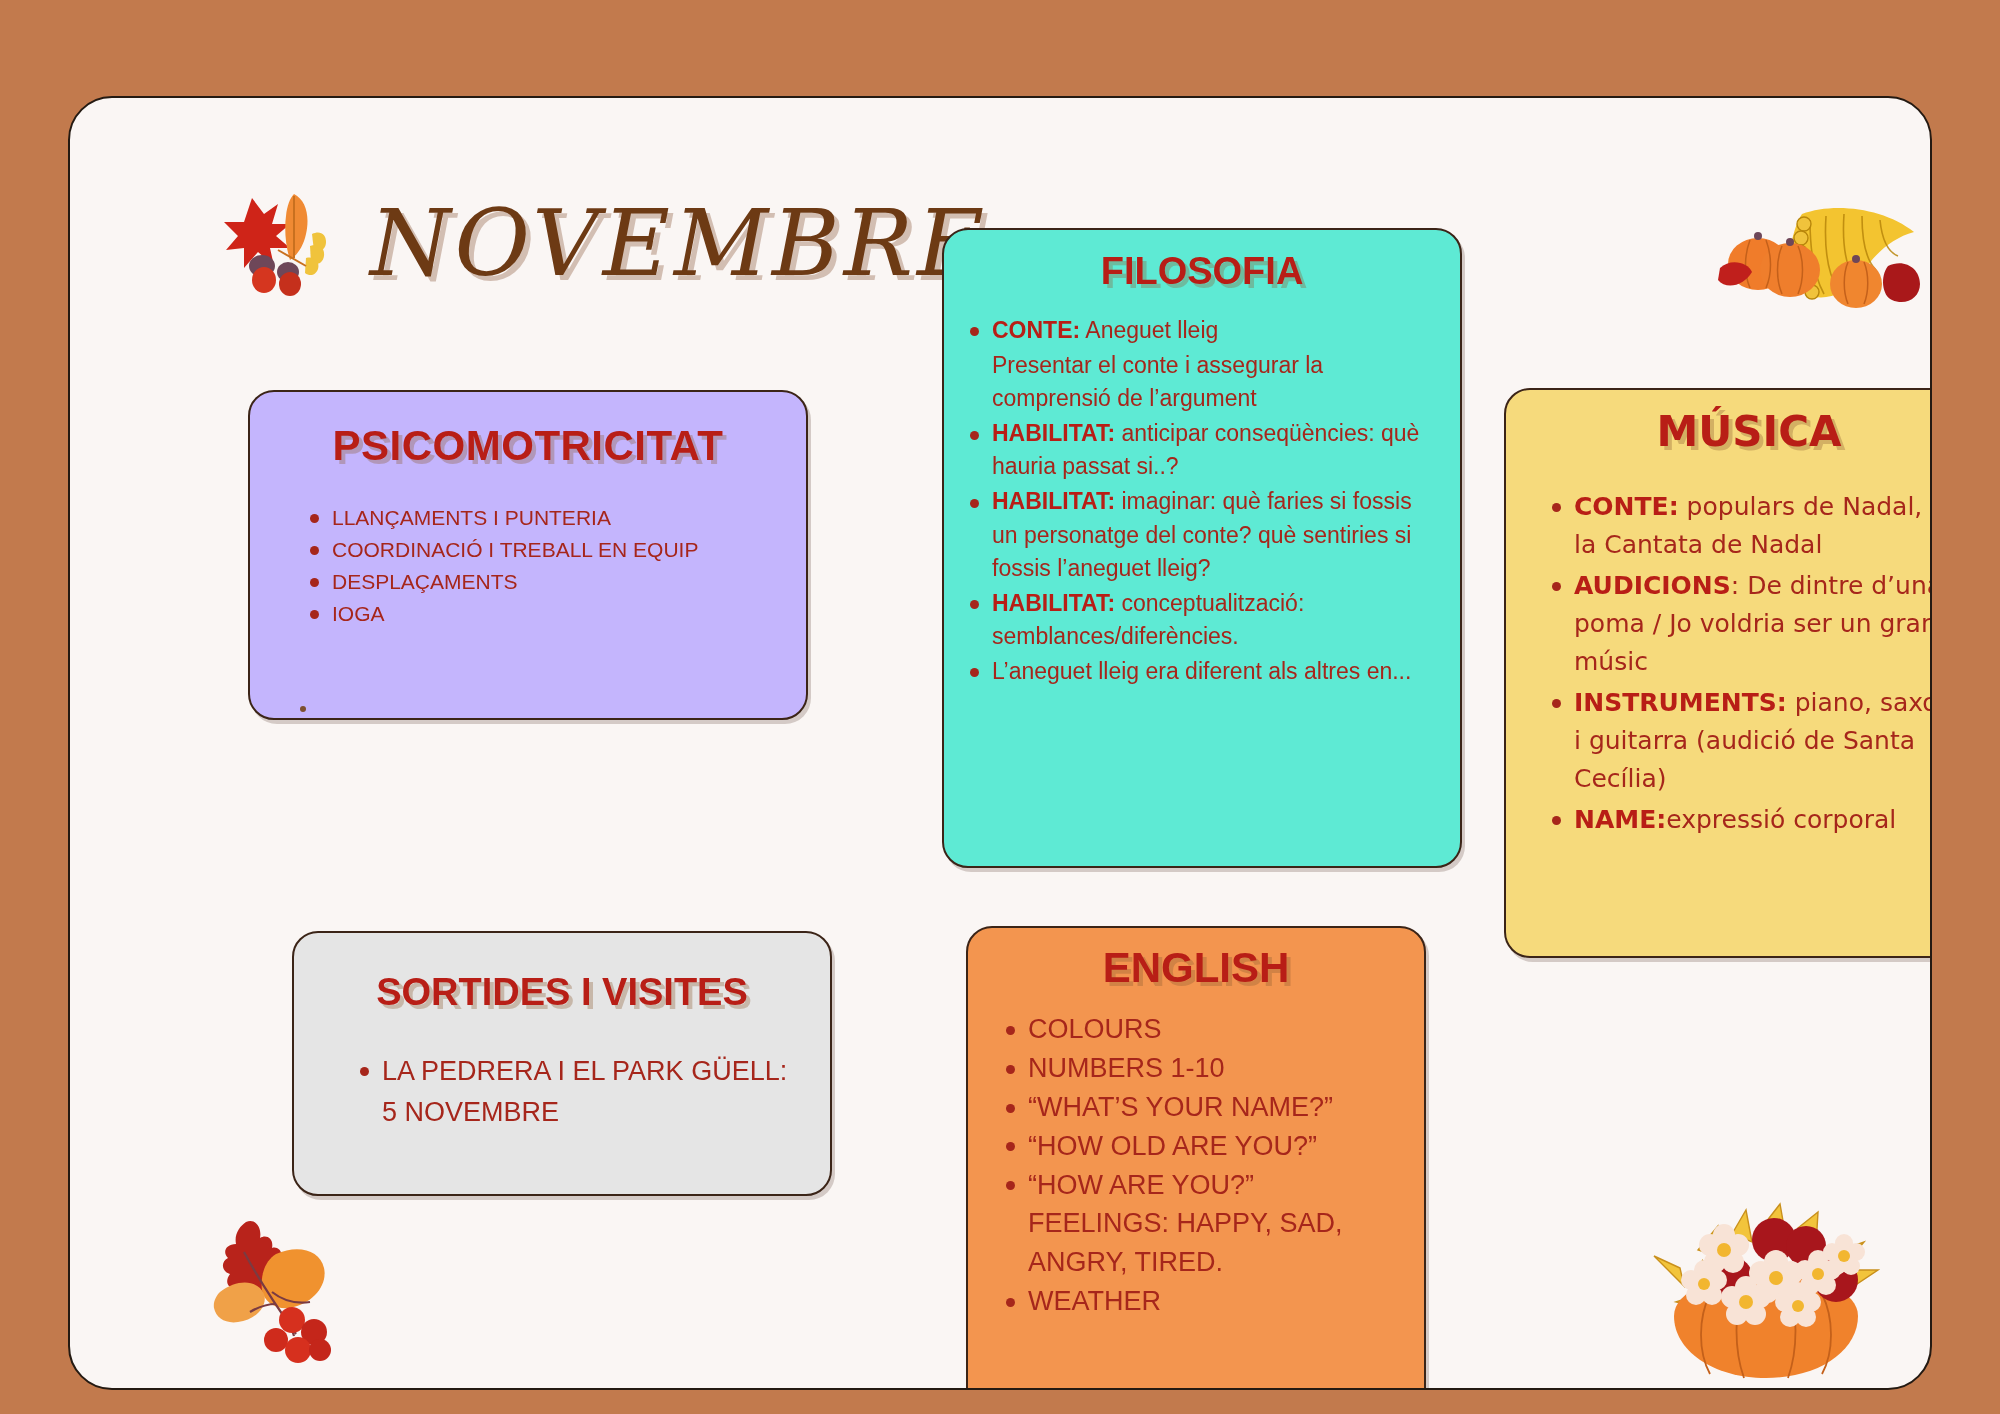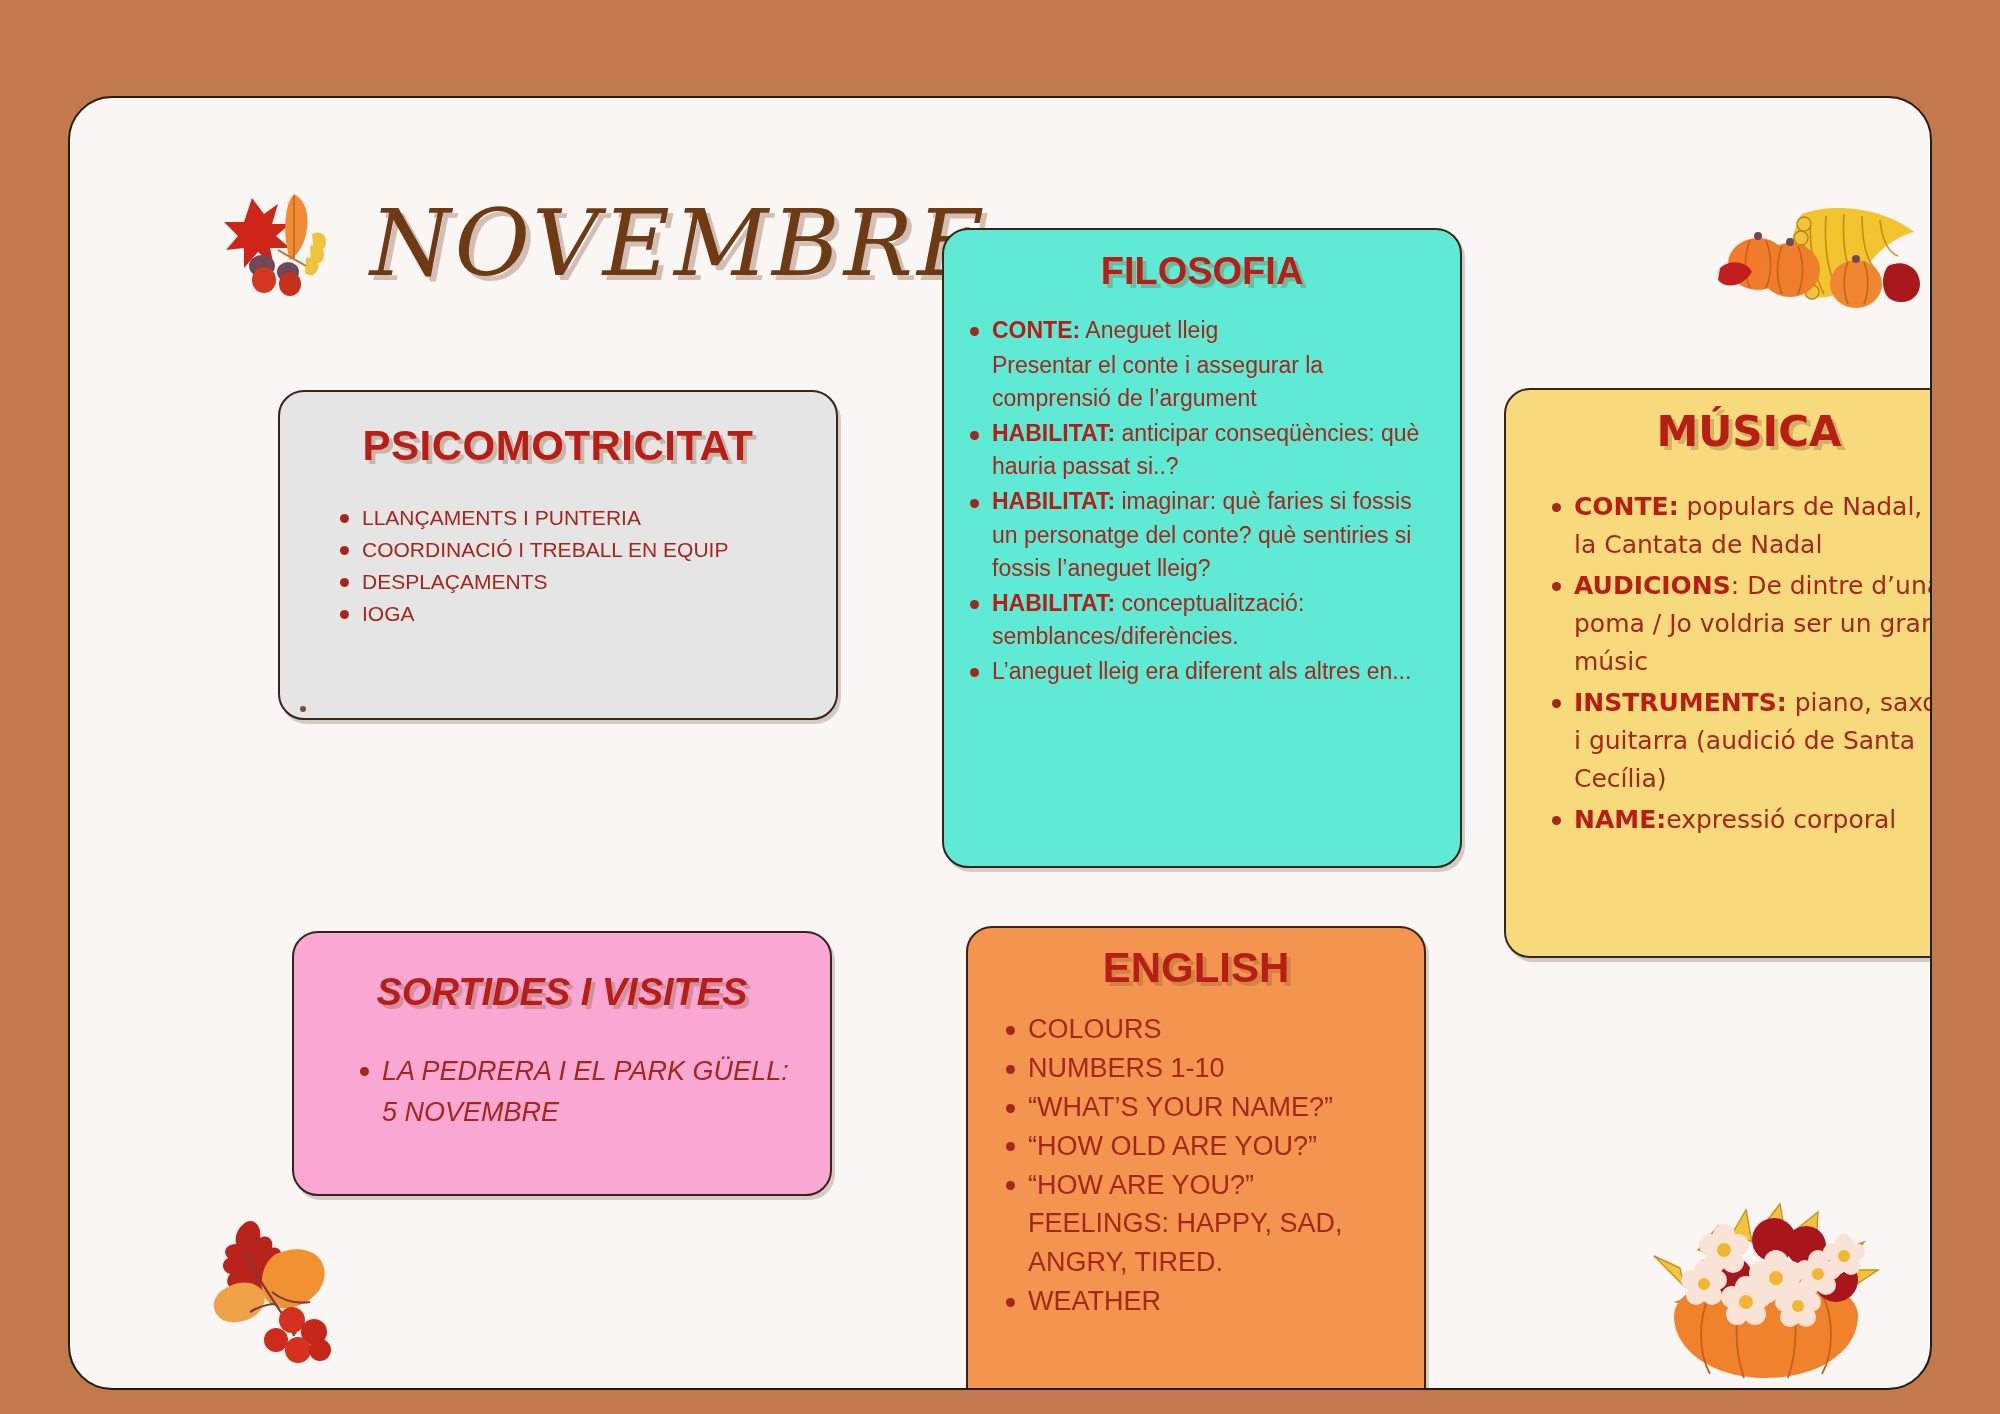--- a/index.html
+++ b/index.html
@@ -351,21 +351,21 @@
           <circle cx="0" cy="-13" r="9" fill="#f8e3d6"></circle>
             <circle cx="12" cy="-4" r="9" fill="#f8e3d6"></circle>
           <circle cx="7" cy="10" r="9" fill="#f8e3d6"></circle>
             <circle cx="-7" cy="10" r="9" fill="#f8e3d6"></circle>
           <circle cx="-12" cy="-4" r="9" fill="#f8e3d6"></circle>
             <circle cx="0" cy="0" r="6" fill="#f2b630"></circle>
         </g>
       </g>
     </svg>
 
-    <section class="card" id="card-psico" style="background: #e5e5e5; margin-left: 30px;">
+    <section class="card" id="card-psico" style="background: #c4b5fd;">
       <h2 class="card-title">PSICOMOTRICITAT</h2>
       <ul class="card-list" id="list-psico">
           <li>LLANÇAMENTS I PUNTERIA</li>
           <li>COORDINACIÓ I TREBALL EN EQUIP</li>
           <li>DESPLAÇAMENTS</li>
           <li>IOGA</li>
         </ul>
     </section>
     <span class="psico-stray-dot"></span>
 
@@ -384,21 +384,21 @@
     <section class="card" id="card-musica" style="background: rgb(246, 218, 124);">
       <h2 class="card-title">MÚSICA</h2>
       <ul class="card-list" id="list-musica">
           <li><span class="b">CONTE:</span> populars de Nadal, la Cantata de Nadal</li>
           <li><span class="b">AUDICIONS</span>: De dintre d’una poma / Jo voldria ser un gran músic</li>
           <li><span class="b">INSTRUMENTS:</span> piano, saxo i guitarra (audició de Santa Cecília)</li>
           <li><span class="b">NAME:</span>expressió corporal</li>
         </ul>
     </section>
 
-    <section class="card" id="card-sortides" style="background: #f9a8d4; font-style: italic;">
+    <section class="card" id="card-sortides" style="background: #e5e5e5;">
       <h2 class="card-title">SORTIDES I VISITES</h2>
       <ul class="card-list" id="list-sortides">
           <li>LA PEDRERA I EL PARK GÜELL: 5 NOVEMBRE</li>
         </ul>
     </section>
 
     <section class="card" id="card-english" style="background: rgb(243, 149, 79);">
       <h2 class="card-title">ENGLISH</h2>
       <ul class="card-list" id="list-english">
           <li>COLOURS</li>

